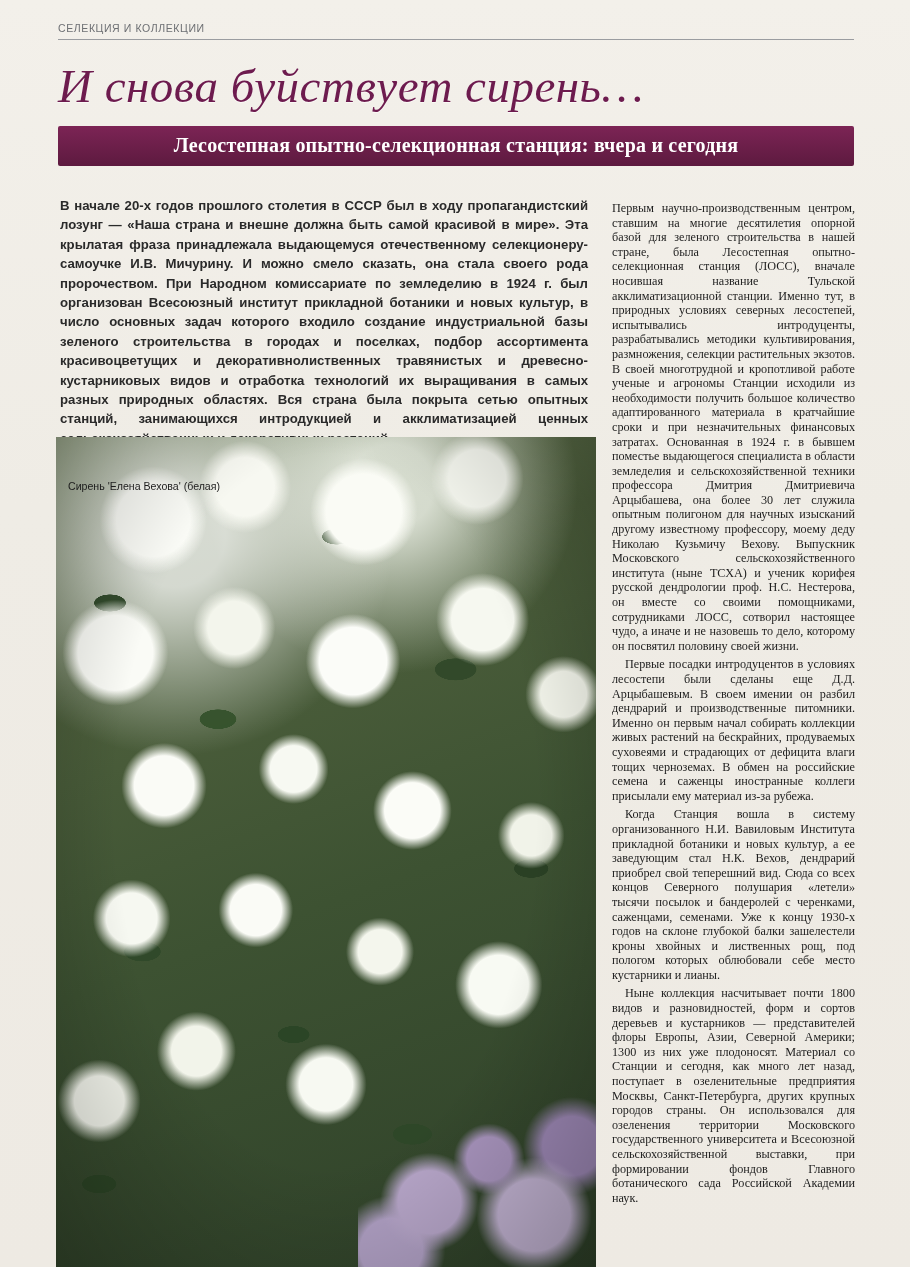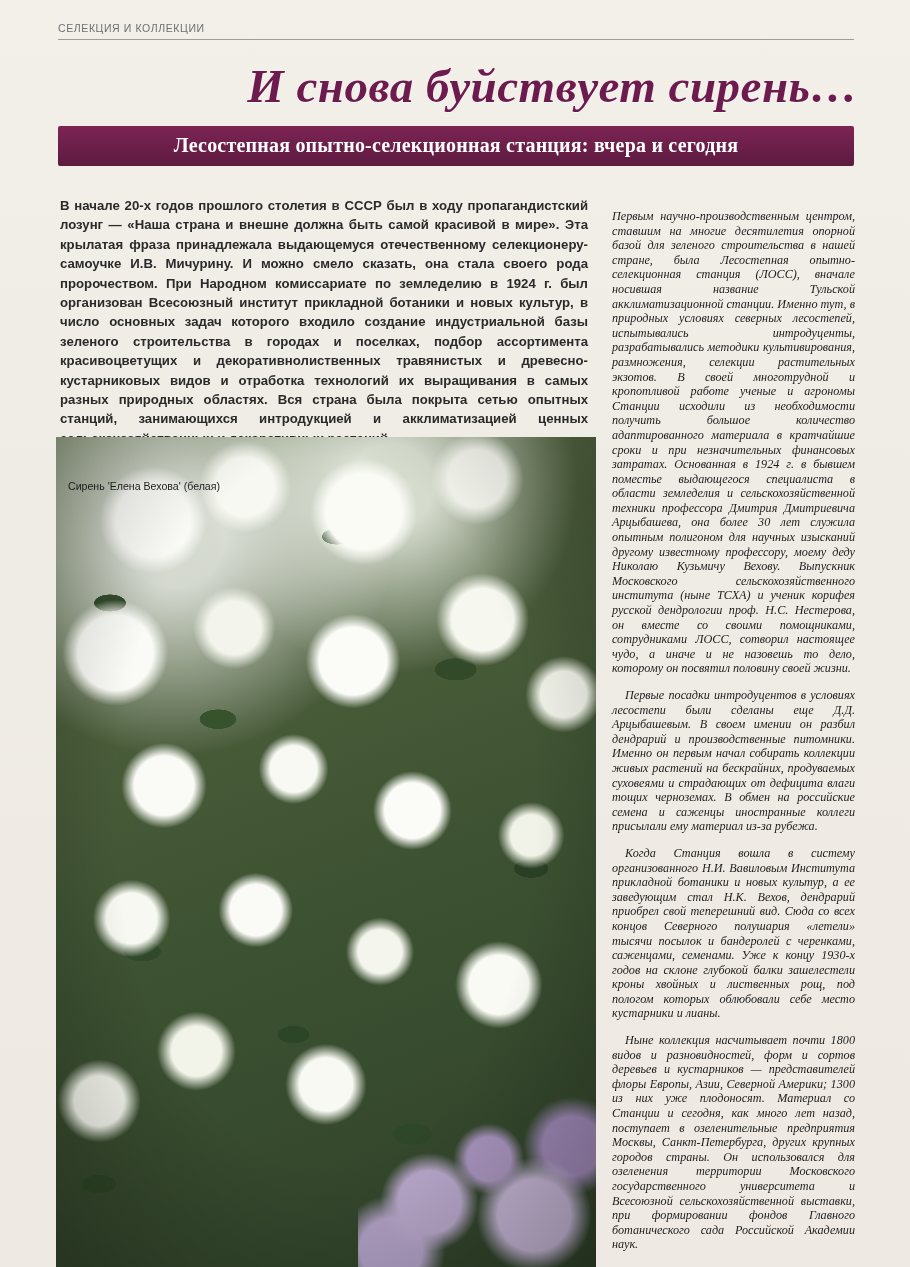--- a/index.html
+++ b/index.html
@@ -42,24 +42,24 @@
     height: 1px;
     background: #9a9ca0;
   }
 
   
   .title {
     position: absolute;
     top: 44px;
     left: 58px;
     width: 800px;
-    text-align: right;
+    text-align: left;
     font-family: "Liberation Serif", serif;
     font-style: italic;
-    font-weight: bold;
+    font-weight: normal;
     font-size: 47px;
     color: #6d1b4e;
     letter-spacing: 0.5px;
     line-height: 1.1;
     text-shadow: 0 1px 0 rgba(255,255,255,0.6);
     margin-top: 17px;
   }
 
   
   .subtitle-bar {
@@ -102,23 +102,22 @@
     top: 197px;
     left: 612px;
     width: 243px;
     font-family: "Liberation Serif", serif;
     font-size: 12.2px;
     line-height: 14.6px;
     color: #1d1d1d;
     text-align: justify;
   }
   .col-right p {
-    margin: 12px 0 0 0;
+    margin: 4px 0 0 0;
     text-indent: 13px;
-    font-style: italic;
   }
   .col-right p:first-child { text-indent: 0; }
 
   
   .photo {
     position: absolute;
     left: 56px;
     top: 437px;
     width: 540px;
     height: 830px;

